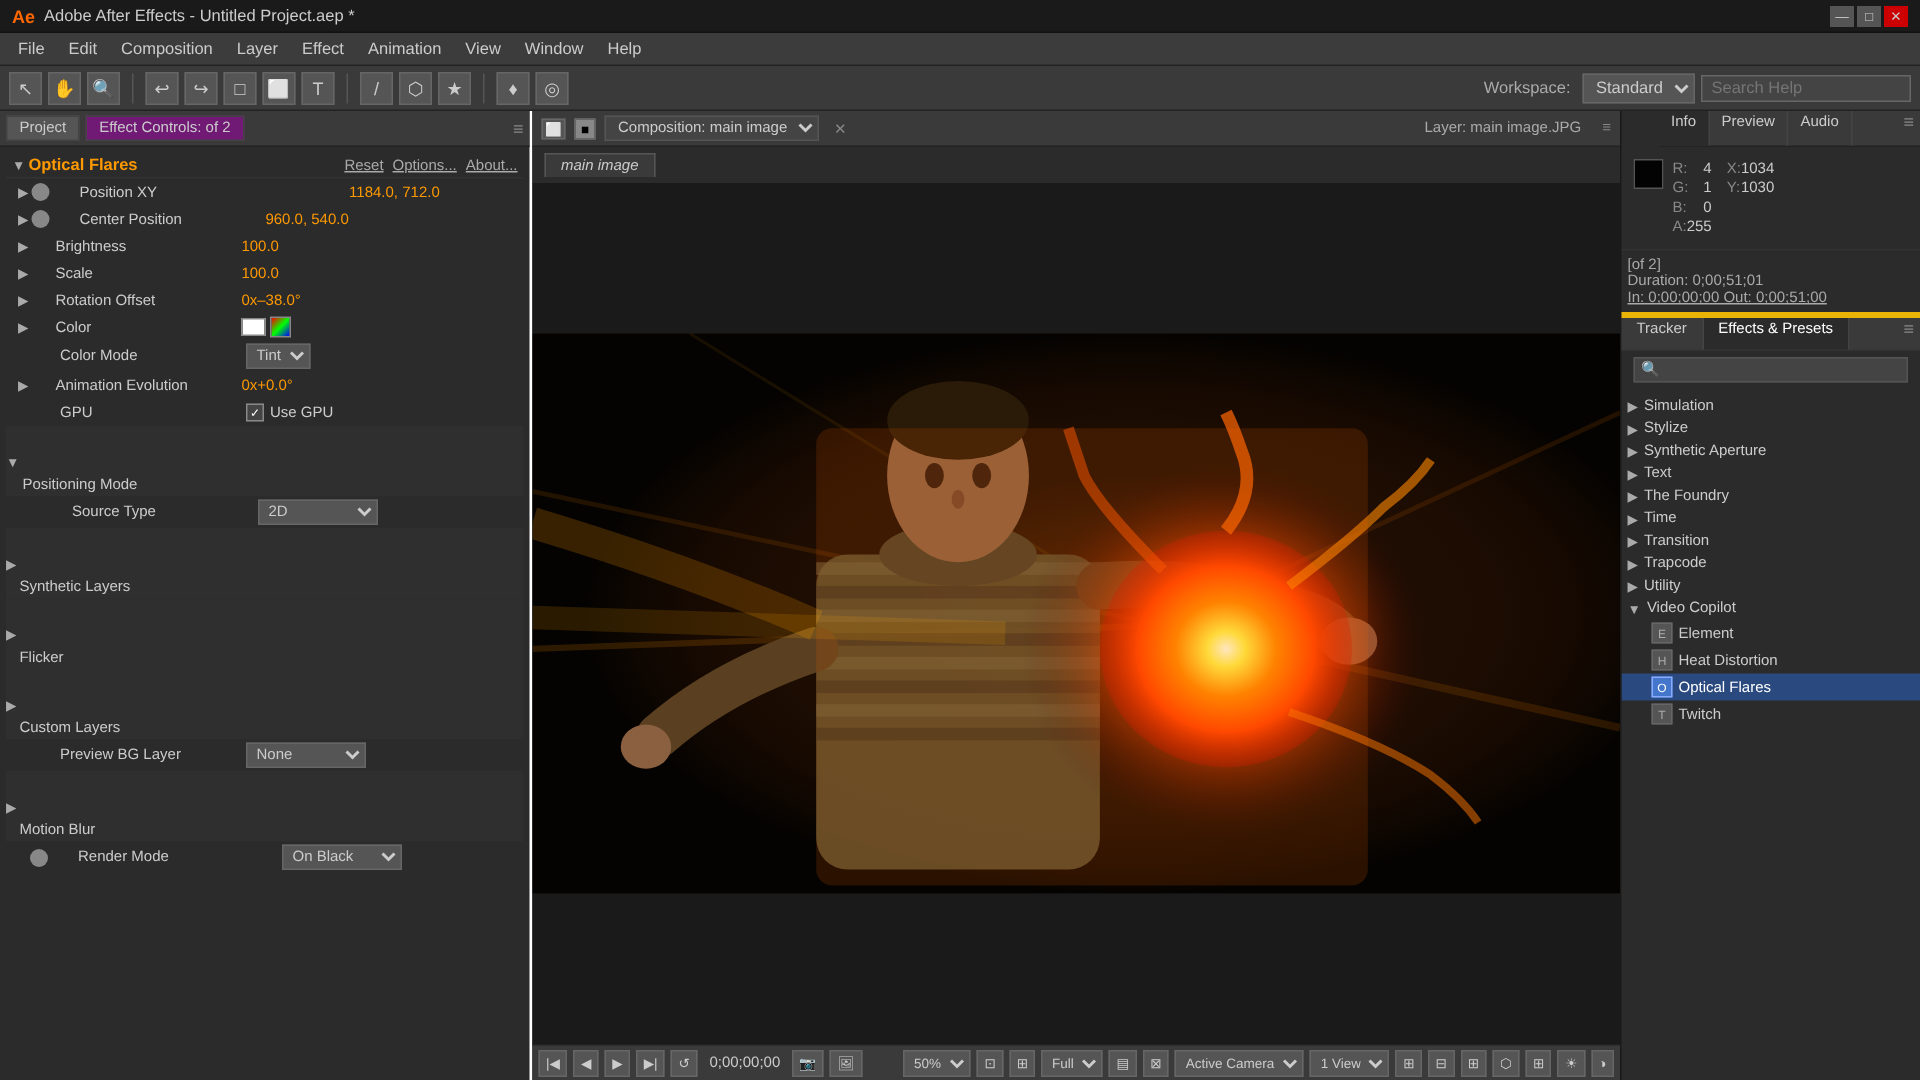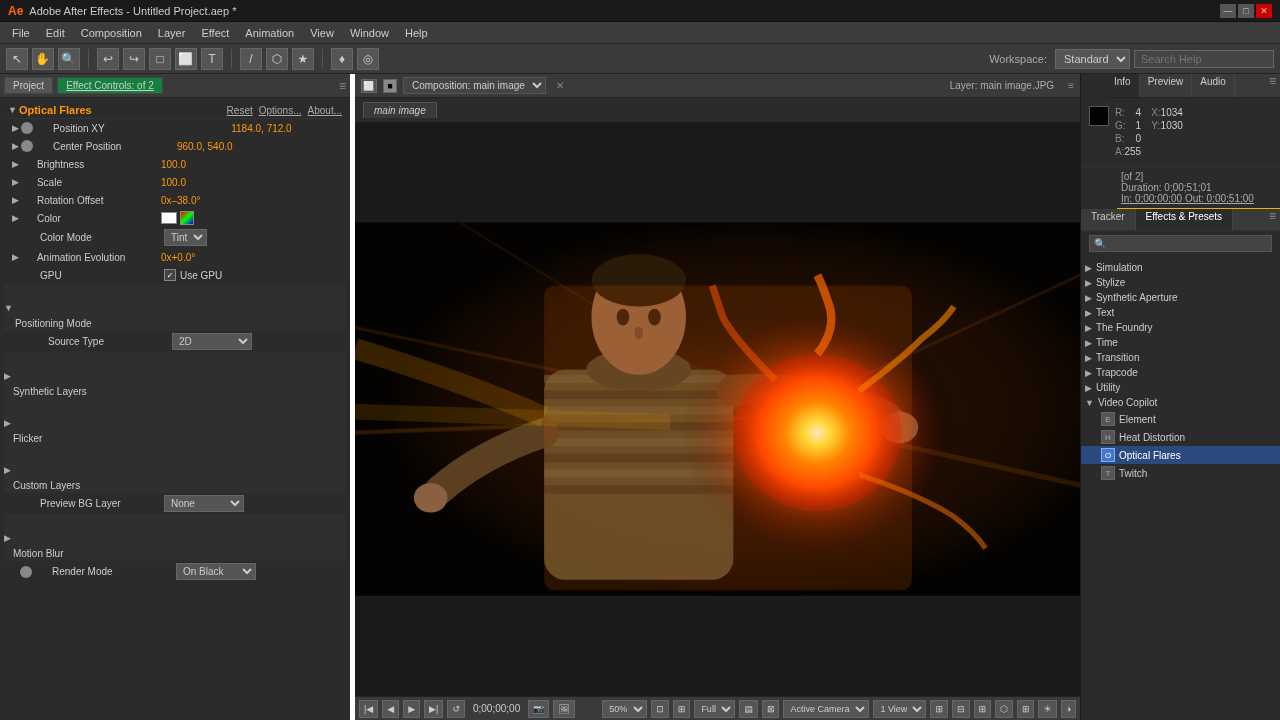--- a/index.html
+++ b/index.html
@@ -21,26 +21,26 @@
     .tool-btn { width: 22px; height: 22px; background: #555; border: 1px solid #666; cursor: pointer; display: flex; align-items: center; justify-content: center; color: #ccc; font-size: 12px; }
     .tool-separator { width: 1px; height: 20px; background: #555; margin: 0 4px; }
     .workspace-label { margin-left: auto; color: #aaa; font-size: 11px; }
     .workspace-select { background: #555; border: 1px solid #666; color: #ccc; font-size: 11px; padding: 2px 4px; margin-left: 4px; }
     .search-box { background: #444; border: 1px solid #666; color: #ccc; font-size: 11px; padding: 2px 6px; width: 140px; }
 
     
     #main-layout { display: flex; height: calc(720px - 22px - 22px - 30px); }
 
     
-    #left-panel { width: 355px; background: #2b2b2b; border-right: 5px solid #ffffff; display: flex; flex-direction: column; }
+    #left-panel { width: 355px; background: #2b2b2b; border-right: 2px solid #ffffff; display: flex; flex-direction: column; }
     
     
     #left-tabs { display: flex; align-items: center; background: #3a3a3a; height: 24px; border-bottom: 1px solid #222; padding: 0 4px; gap: 4px; }
     .panel-tab { padding: 2px 8px; background: #555; color: #ccc; font-size: 10px; cursor: pointer; border: 1px solid #444; }
-    .panel-tab.active { background: #15803d; text-decoration: underline; }
+    .panel-tab.active { background: #701a75; }
     
     
     #effect-controls { flex: 1; overflow-y: auto; padding: 4px; }
     .effect-row { display: flex; align-items: center; padding: 2px 0; min-height: 18px; }
     .effect-row .label { color: #ccc; font-size: 10px; flex: 0 0 140px; padding-left: 16px; white-space: nowrap; }
     .effect-row .value { color: #ff9900; font-size: 10px; flex: 1; }
     .dropdown { background: #555; border: 1px solid #666; color: #ccc; font-size: 10px; padding: 1px 2px; }
     .header-btns { display: flex; gap: 6px; margin-left: auto; }
     .header-btn { color: #aaa; font-size: 10px; cursor: pointer; text-decoration: underline; }
     .group-label { color: #ccc; font-size: 10px; margin-top: 32px; }
@@ -74,21 +74,21 @@
     #right-tabs { display: flex; background: #3a3a3a; height: 24px; border-bottom: 1px solid #222; margin-left: 25px; }
     .rt-tab { padding: 2px 8px; color: #ccc; font-size: 10px; cursor: pointer; border-right: 1px solid #444; }
     .rt-tab.active { background: #2b2b2b; }
     
     
     #info-panel { padding: 4px; border-bottom: 1px solid #333; }
     .info-row { display: flex; justify-content: space-between; font-size: 10px; color: #ccc; padding: 1px 0; }
     .info-label { color: #888; }
     .info-color-box { width: 20px; height: 20px; background: #040303; border: 1px solid #555; display: inline-block; }
     
-    #info-details { padding: 4px; font-size: 10px; color: #ccc; border-bottom: 1px solid #eab308; margin-left: 36px; }
+    #info-details { padding: 4px; font-size: 10px; color: #ccc; border-bottom: 4px solid #eab308; }
     #tracker-tabs { display: flex; background: #3a3a3a; height: 22px; }
     .te-tab { padding: 2px 10px; color: #ccc; font-size: 10px; cursor: pointer; border-right: 1px solid #444; }
     .te-tab.active { background: #2b2b2b; color: #fff; }
     
     
     #effects-list { padding: 4px 0; flex: 1; overflow-y: auto; }
     .effects-search { width: calc(100% - 8px); margin: 2px 4px; background: #444; border: 1px solid #555; color: #ccc; font-size: 10px; padding: 2px 4px; }
     .effect-category { padding: 2px 4px; cursor: pointer; display: flex; align-items: center; gap: 4px; }
     .effect-cat-arrow { color: #aaa; font-size: 9px; }
     .effect-cat-label { color: #ccc; font-size: 10px; }
@@ -278,21 +278,21 @@
       </div>
 
       <div class="effect-row" style="background:#2f2f2f;">
         <span class="expand-arrow">▶</span>
         <span class="group-label">Motion Blur</span>
       </div>
 
       <div class="effect-row row-indent-2">
         <span style="width:12px; height:12px; background:#888; border-radius:50%; display:inline-block; margin-right:4px; flex-shrink:0;"></span>
         <span class="label">Render Mode</span>
-        <select class="dropdown" style="width:80px;">
+        <select class="dropdown" style="width:80px;margin-left:12px;">
           <option>On Black</option>
         </select>
       </div>
     </div>
   </div>
 
   <div id="center-area">
 
     <div id="comp-header">
       <div style="width:16px; height:14px; background:#555; border:1px solid #666; display:inline-flex; align-items:center; justify-content:center; font-size:9px; color:#ccc;">⬜</div>

